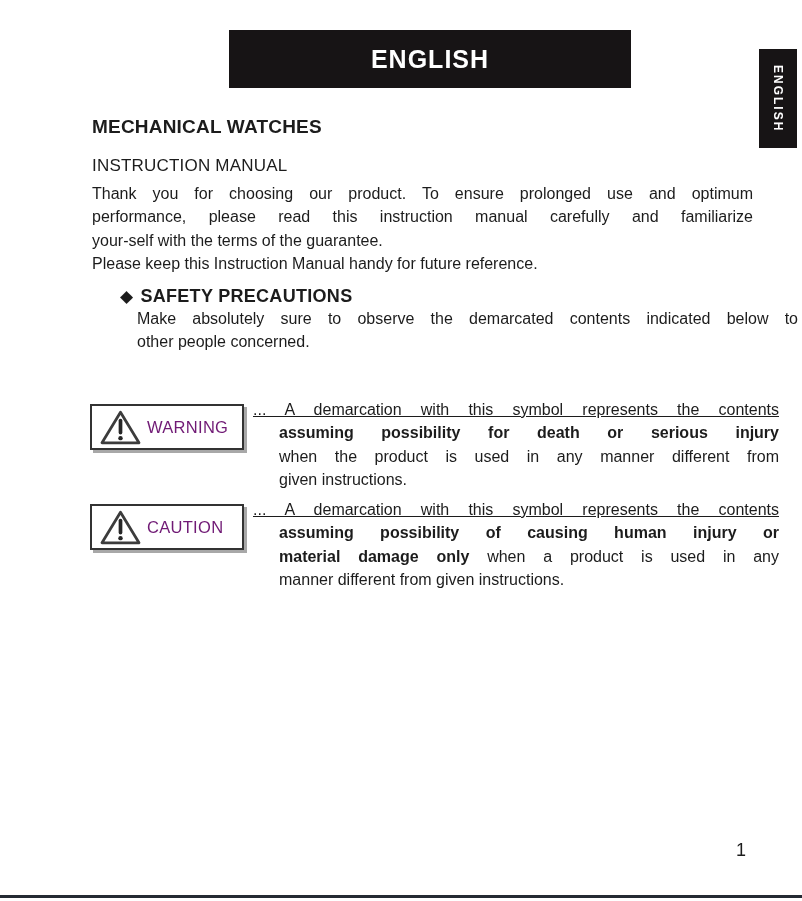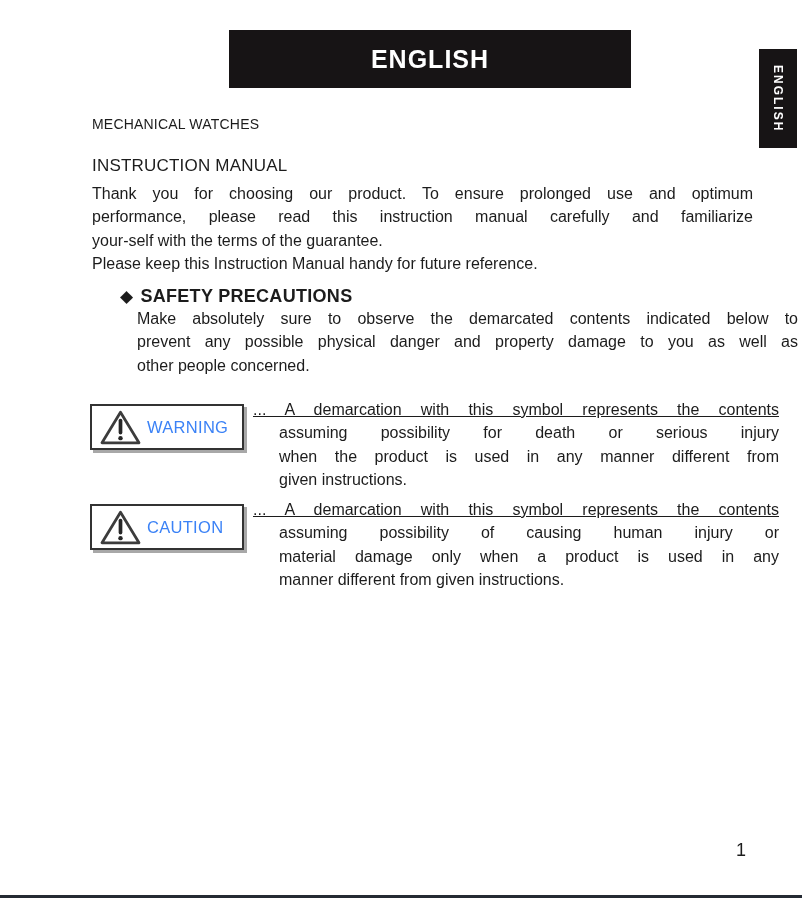--- a/index.html
+++ b/index.html
@@ -51,22 +51,22 @@
     color: #ffffff;
     font-size: 12px;
     font-weight: bold;
     letter-spacing: 2px;
     white-space: nowrap;
   }
   .title {
     position: absolute;
     left: 92px;
     top: 116px;
-    font-size: 14px;
-    font-weight: normal;
+    font-size: 19px;
+    font-weight: bold;
     letter-spacing: 0.2px;
   }
   .subtitle {
     position: absolute;
     left: 92px;
     top: 156px;
     font-size: 17px;
     font-weight: normal;
     letter-spacing: 0.2px;
   }
@@ -128,36 +128,36 @@
     align-items: center;
   }
   .notice-box .tri {
     margin-left: 7px;
     display: inline-flex;
   }
   .notice-label {
     font-size: 16.5px;
     margin-left: 5px;
     letter-spacing: 0.3px;
-    color: #3b82f6;
+    color: #701a75;
     text-align: right;
   }
   .notice-text {
     position: absolute;
     left: 253px;
     top: 0;
     width: 500px;
     padding-left: 26px;
     box-sizing: content-box;
   }
   .notice-text .jline:first-child {
     text-indent: -26px;
     text-decoration: underline;
   }
-  .b { font-weight: normal; }
+  .b { font-weight: bold; }
   .page-number {
     position: absolute;
     left: 696px;
     top: 840px;
     width: 50px;
     text-align: right;
     font-size: 18px;
   }
   .bottom-rule {
     position: absolute;
@@ -193,21 +193,20 @@
       </div>
     <div>Please keep this Instruction Manual handy for future reference.</div>
   </div>
 
   <div class="safety-heading">
     <span class="diamond">◆</span><span>SAFETY PRECAUTIONS</span>
   </div>
 
   <div class="safety-para bodytext jpara">
       <div class="jline">Make absolutely sure to observe the demarcated contents indicated below to</div>
-      <div class="jline">prevent any possible physical danger and property damage to you as well as</div>
       <div class="jline">other people concerned.</div>
     </div>
 
   <div class="notice-row" style="top:398px">
     <div class="notice-box">
       <span class="tri">
         <svg viewBox="0 0 46 40" width="43" height="37" aria-hidden="true">
           <path d="M23 3.5 L43 36.5 L3 36.5 Z" fill="none" stroke="#3c3c3c" stroke-width="3" stroke-linejoin="round"></path>
           <path d="M23 12.5 L23 25.5" stroke="#262626" stroke-width="4" stroke-linecap="round"></path>
           <circle cx="23" cy="31.5" r="2.4" fill="#262626"></circle>

